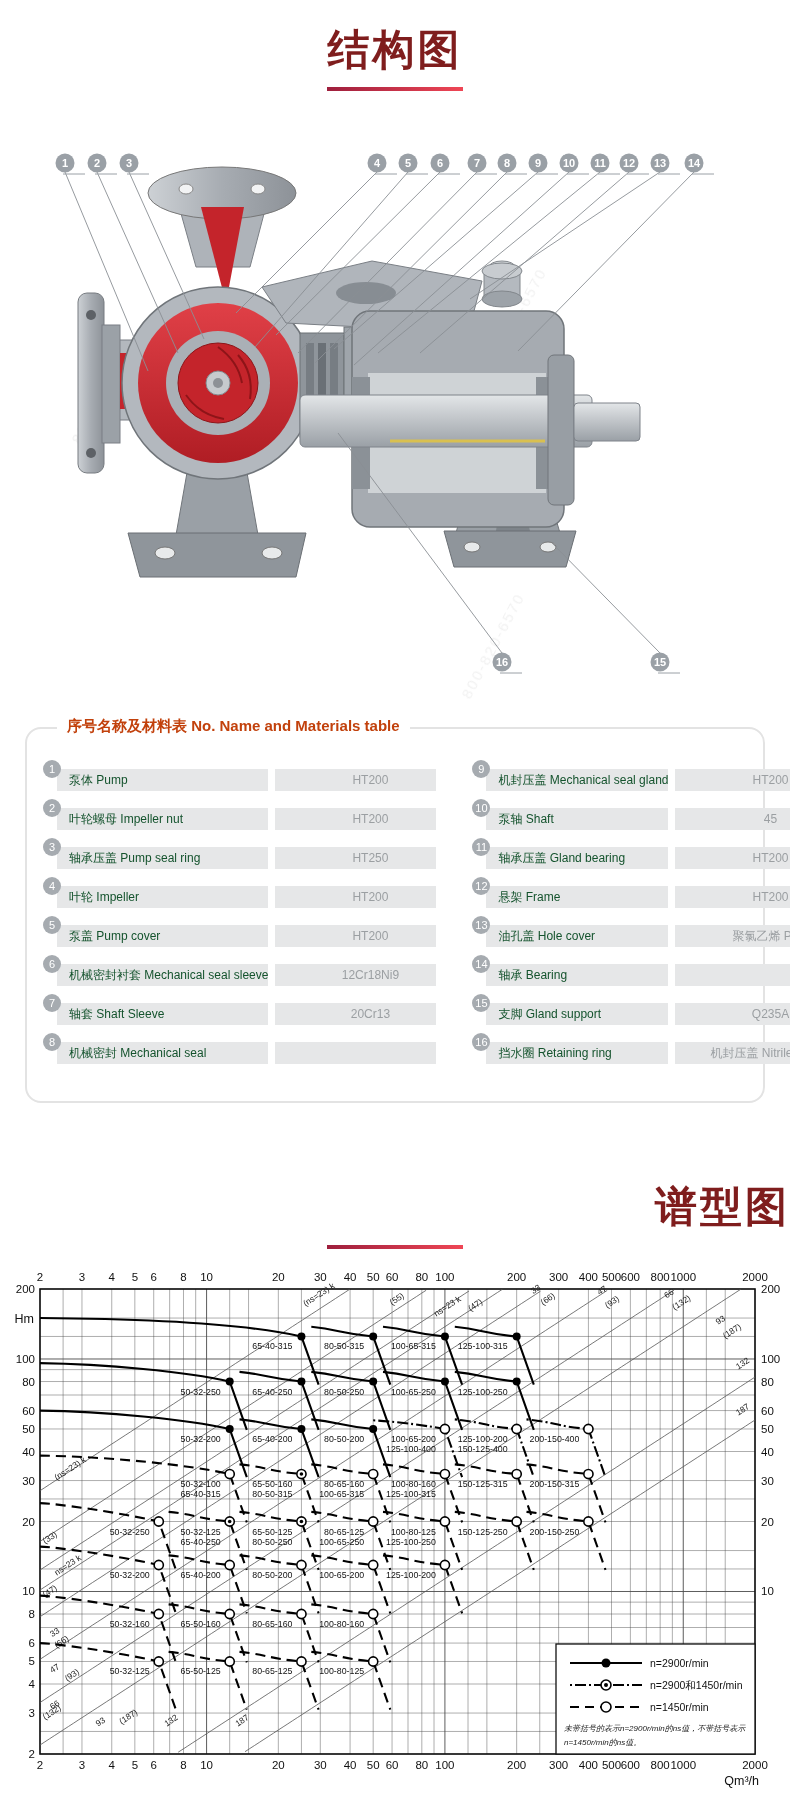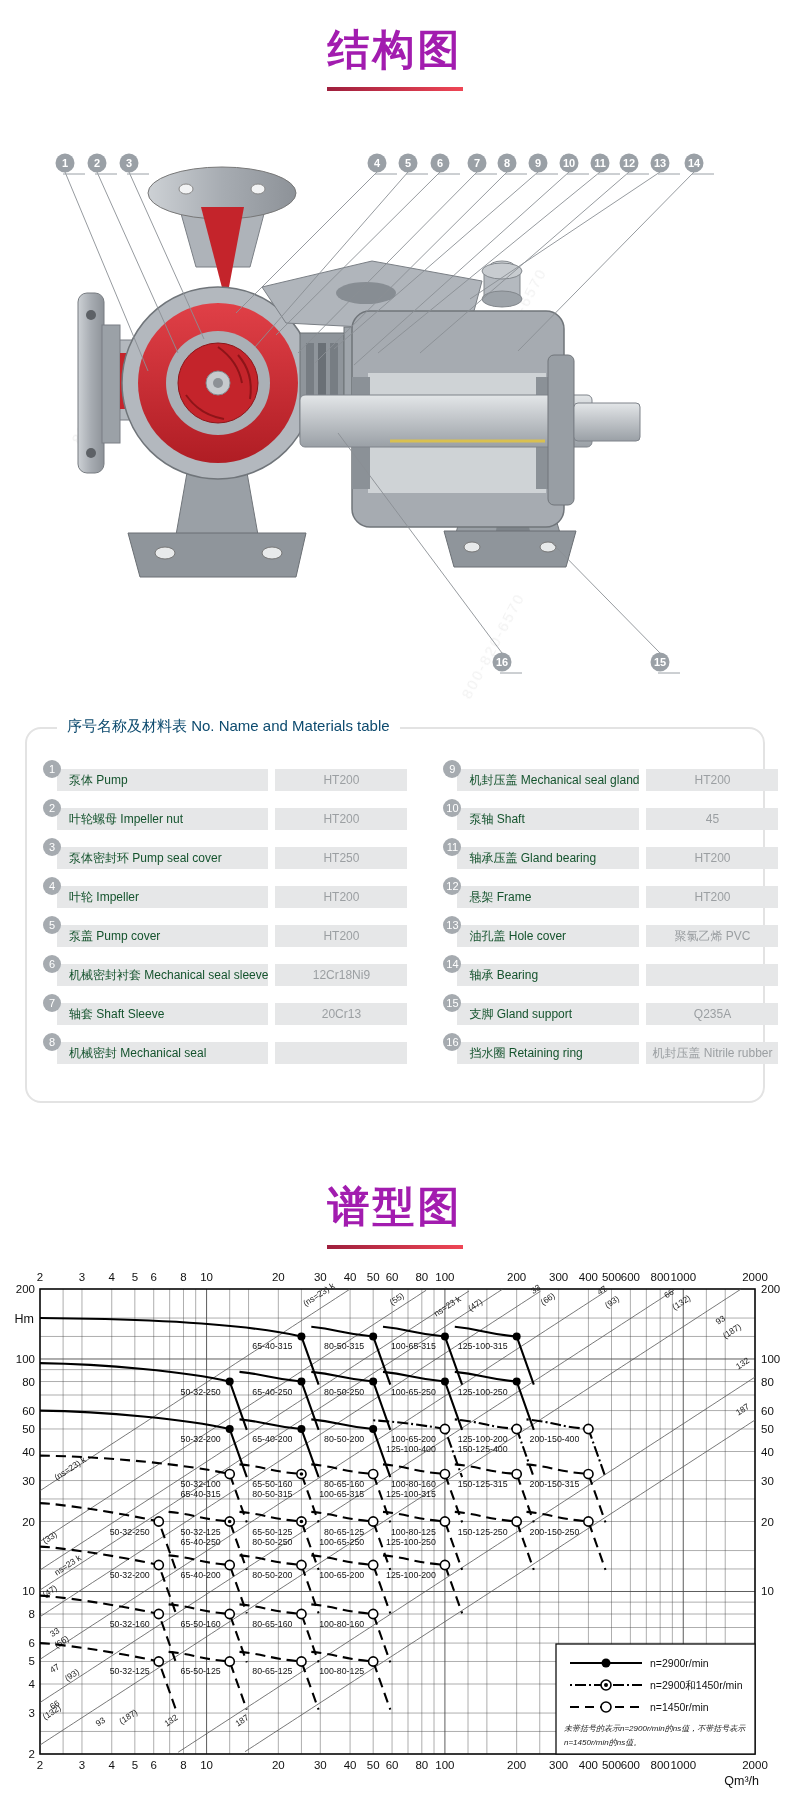--- a/index.html
+++ b/index.html
@@ -1,30 +1,30 @@
 <!DOCTYPE html>
 <html><head>
 <meta charset="utf-8">
 <style>
   html,body{margin:0;padding:0;background:#ffffff;}
   body{width:790px;font-family:"Liberation Sans",sans-serif;color:#222;}
-  .sec-title{text-align:center;font-size:42px;font-weight:bold;color:#a21caf;letter-spacing:3px;padding-top:26px;line-height:1.15;}
+  .sec-title{text-align:center;font-size:42px;font-weight:bold;color:#7f1d1d;letter-spacing:3px;padding-top:26px;line-height:1.15;}
   .sec-underline{width:136px;height:4px;margin:13px auto 0;background:linear-gradient(90deg,#9e1f3d,#ef4655);}
   #pump-svg{display:block;margin-top:24px;}
   
   .card{position:relative;margin:22px 25px 0;border:2px solid #e3e3e3;border-radius:16px;padding:40px 16px 20px;}
-  .card-title{position:absolute;top:-12px;left:30px;background:#fff;padding:0 10px;font-size:15px;color:#0c4a6e;font-weight:normal;white-space:nowrap;}
+  .card-title{position:absolute;top:-12px;left:30px;background:#fff;padding:0 10px;font-size:15px;color:#c2410c;font-weight:bold;white-space:nowrap;}
   .cols{display:flex;gap:36px;}
   .col{flex:1;display:flex;flex-direction:column;}
   .mrow{position:relative;display:flex;gap:7px;height:22px;margin:0 0 17px 14px;}
   .badge{position:absolute;left:-14px;top:-9px;width:18px;height:18px;border-radius:50%;background:#a6abb0;color:#fff;font-size:11px;line-height:18px;text-align:center;z-index:2;}
   .pname{flex:1;background:#e6e7e8;line-height:22px;padding-left:12px;color:#14532d;font-size:12px;white-space:nowrap;overflow:hidden;}
-  .pmat{width:132px;background:#e6e7e8;line-height:22px;text-align:center;color:#9b9fa2;font-size:12px;}
+  .pmat{width:132px;background:#e6e7e8;line-height:22px;text-align:center;color:#9b9fa2;font-size:12px;padding-left:29px;}
   #chart-svg{display:block;margin-top:2px;}
-  .spectrum-title{margin-top:54px;}
+  .spectrum-title{margin-top:54px;text-align:right;}
 </style>
 </head>
 <body>
 
 <div class="sec-title">结构图</div>
 <div class="sec-underline"></div>
 
 <svg id="pump-svg" width="790" height="590" viewBox="0 0 790 590">
   <defs>
     <linearGradient id="gMetal" x1="0" y1="0" x2="1" y2="0">
@@ -227,21 +227,21 @@
           <div class="pname">泵体 Pump</div>
           <div class="pmat">HT200</div>
         </div>
         <div class="mrow">
           <div class="badge">2</div>
           <div class="pname">叶轮螺母 Impeller nut</div>
           <div class="pmat">HT200</div>
         </div>
         <div class="mrow">
           <div class="badge">3</div>
-          <div class="pname">泵体密封环 Pump seal cover</div>
+          <div class="pname">轴承压盖 Pump seal ring</div>
           <div class="pmat">HT250</div>
         </div>
         <div class="mrow">
           <div class="badge">4</div>
           <div class="pname">叶轮 Impeller</div>
           <div class="pmat">HT200</div>
         </div>
         <div class="mrow">
           <div class="badge">5</div>
           <div class="pname">泵盖 Pump cover</div>

